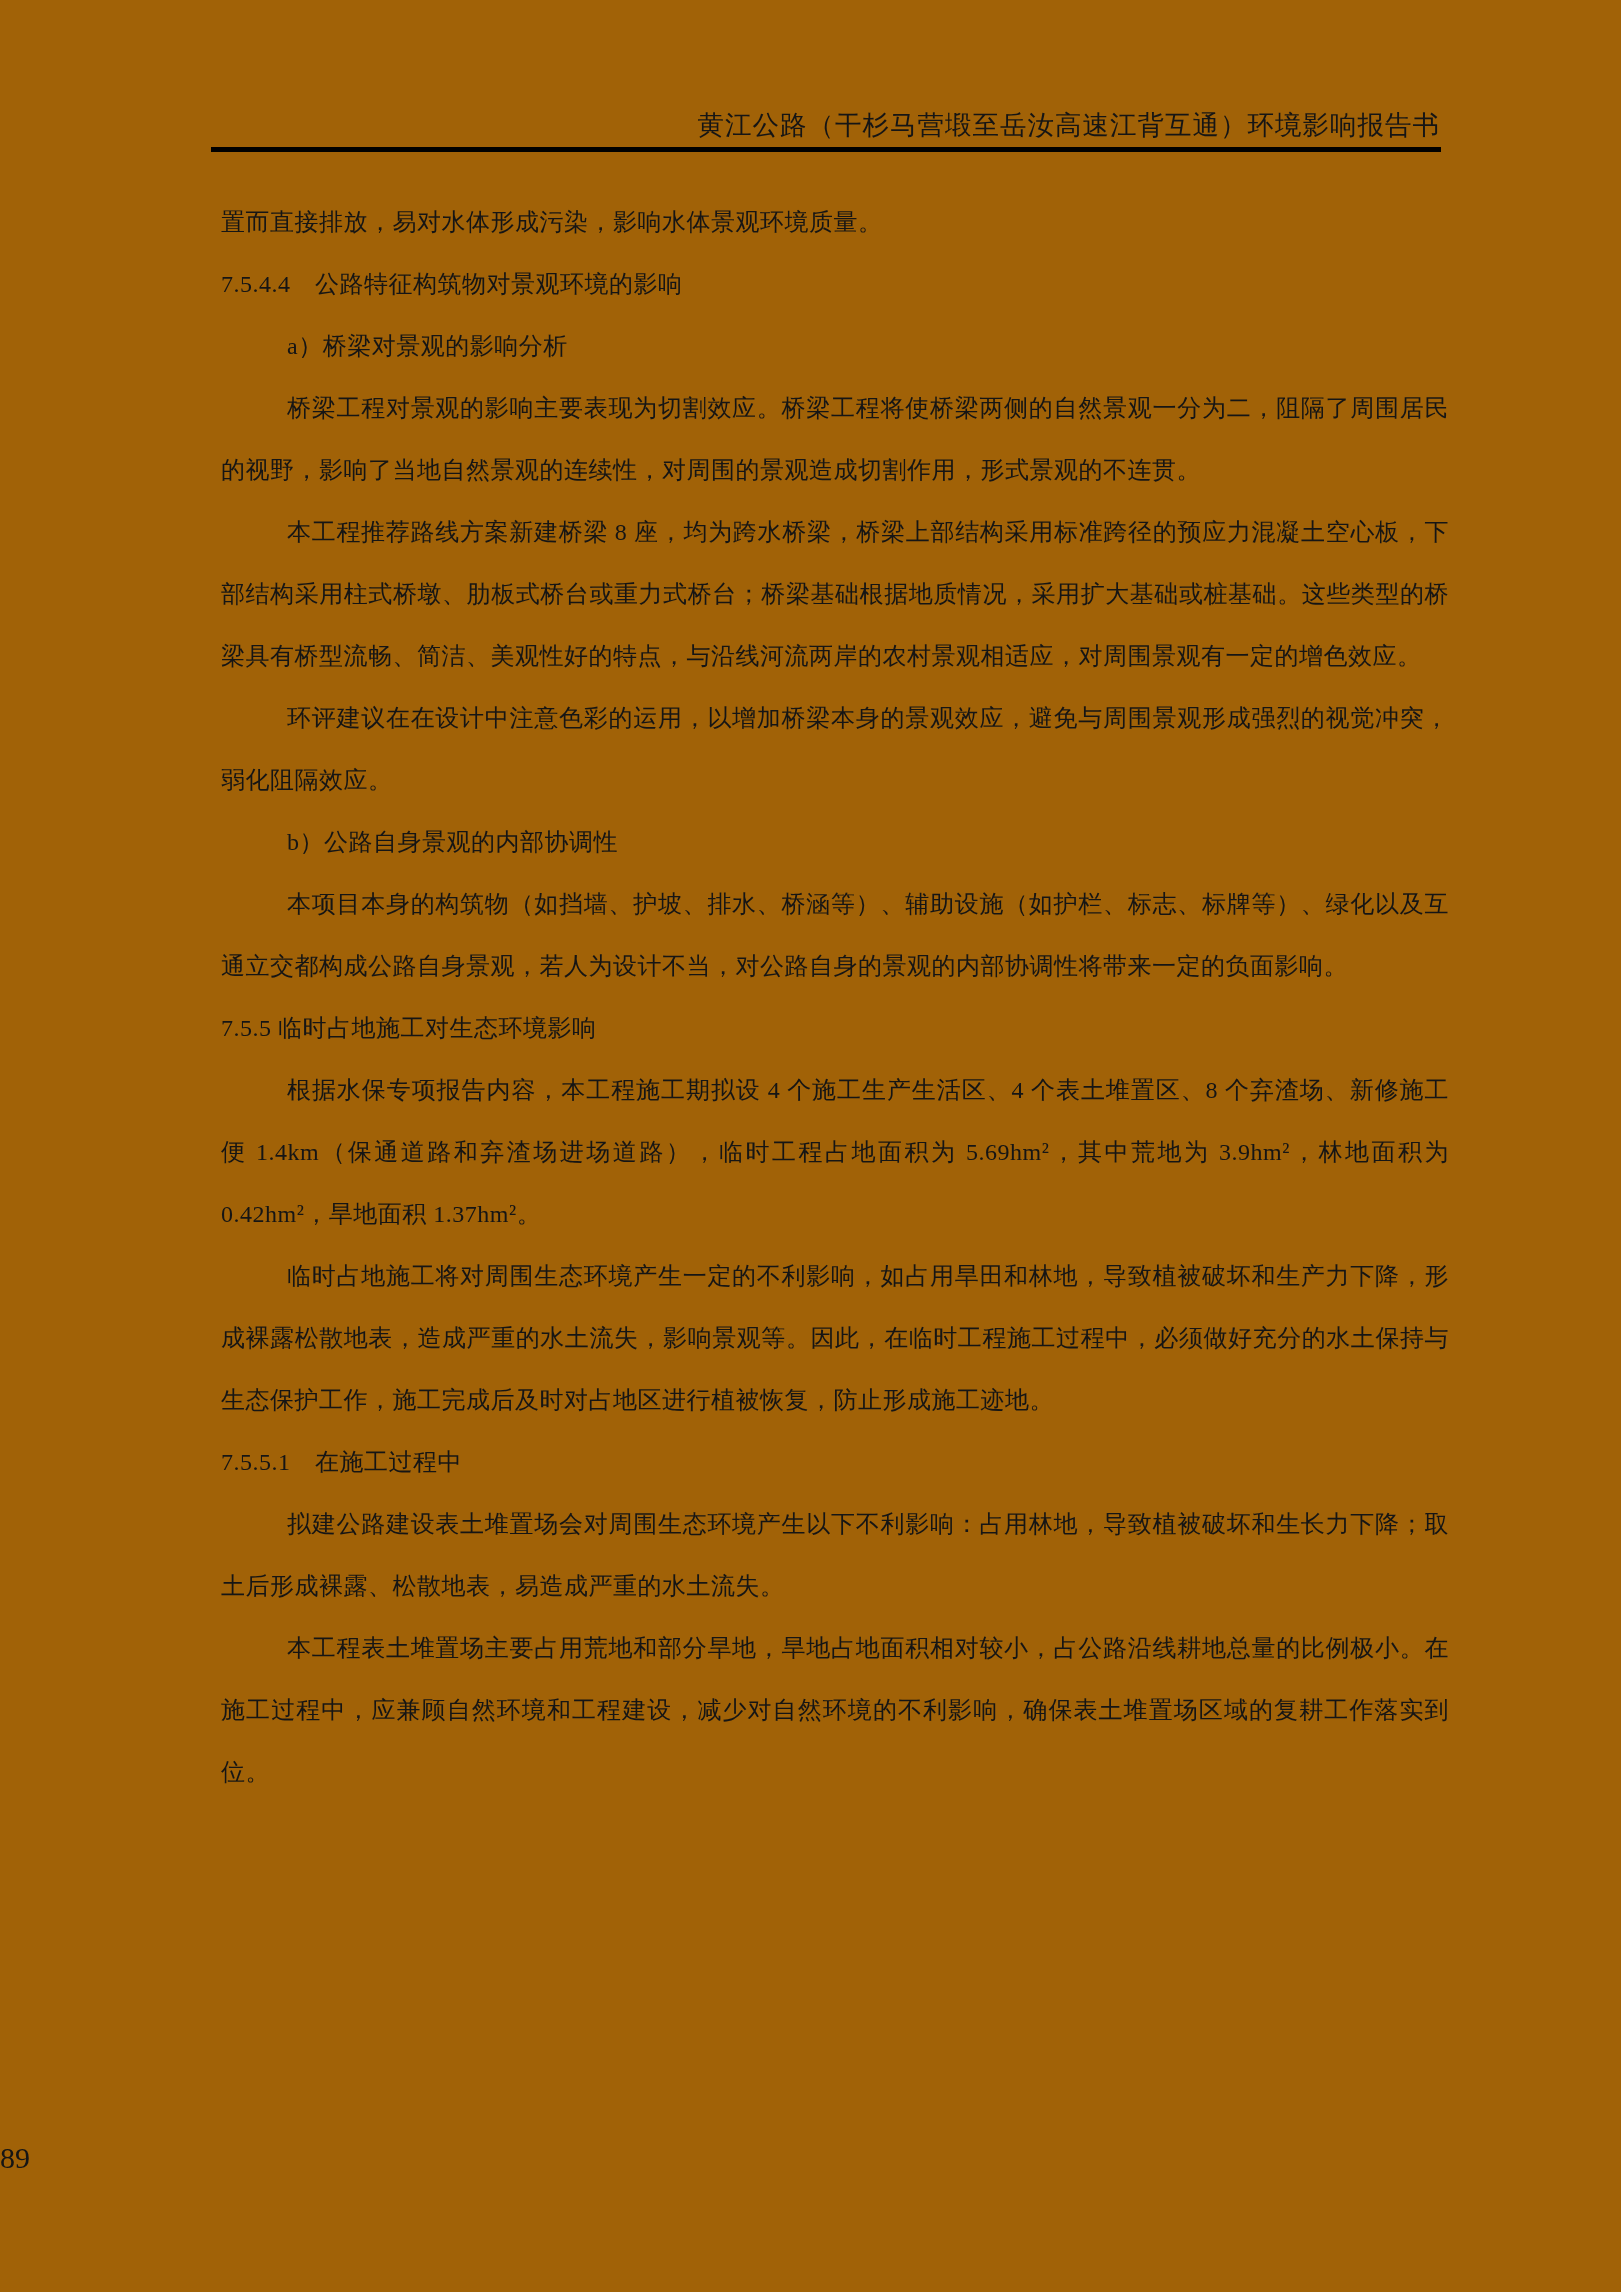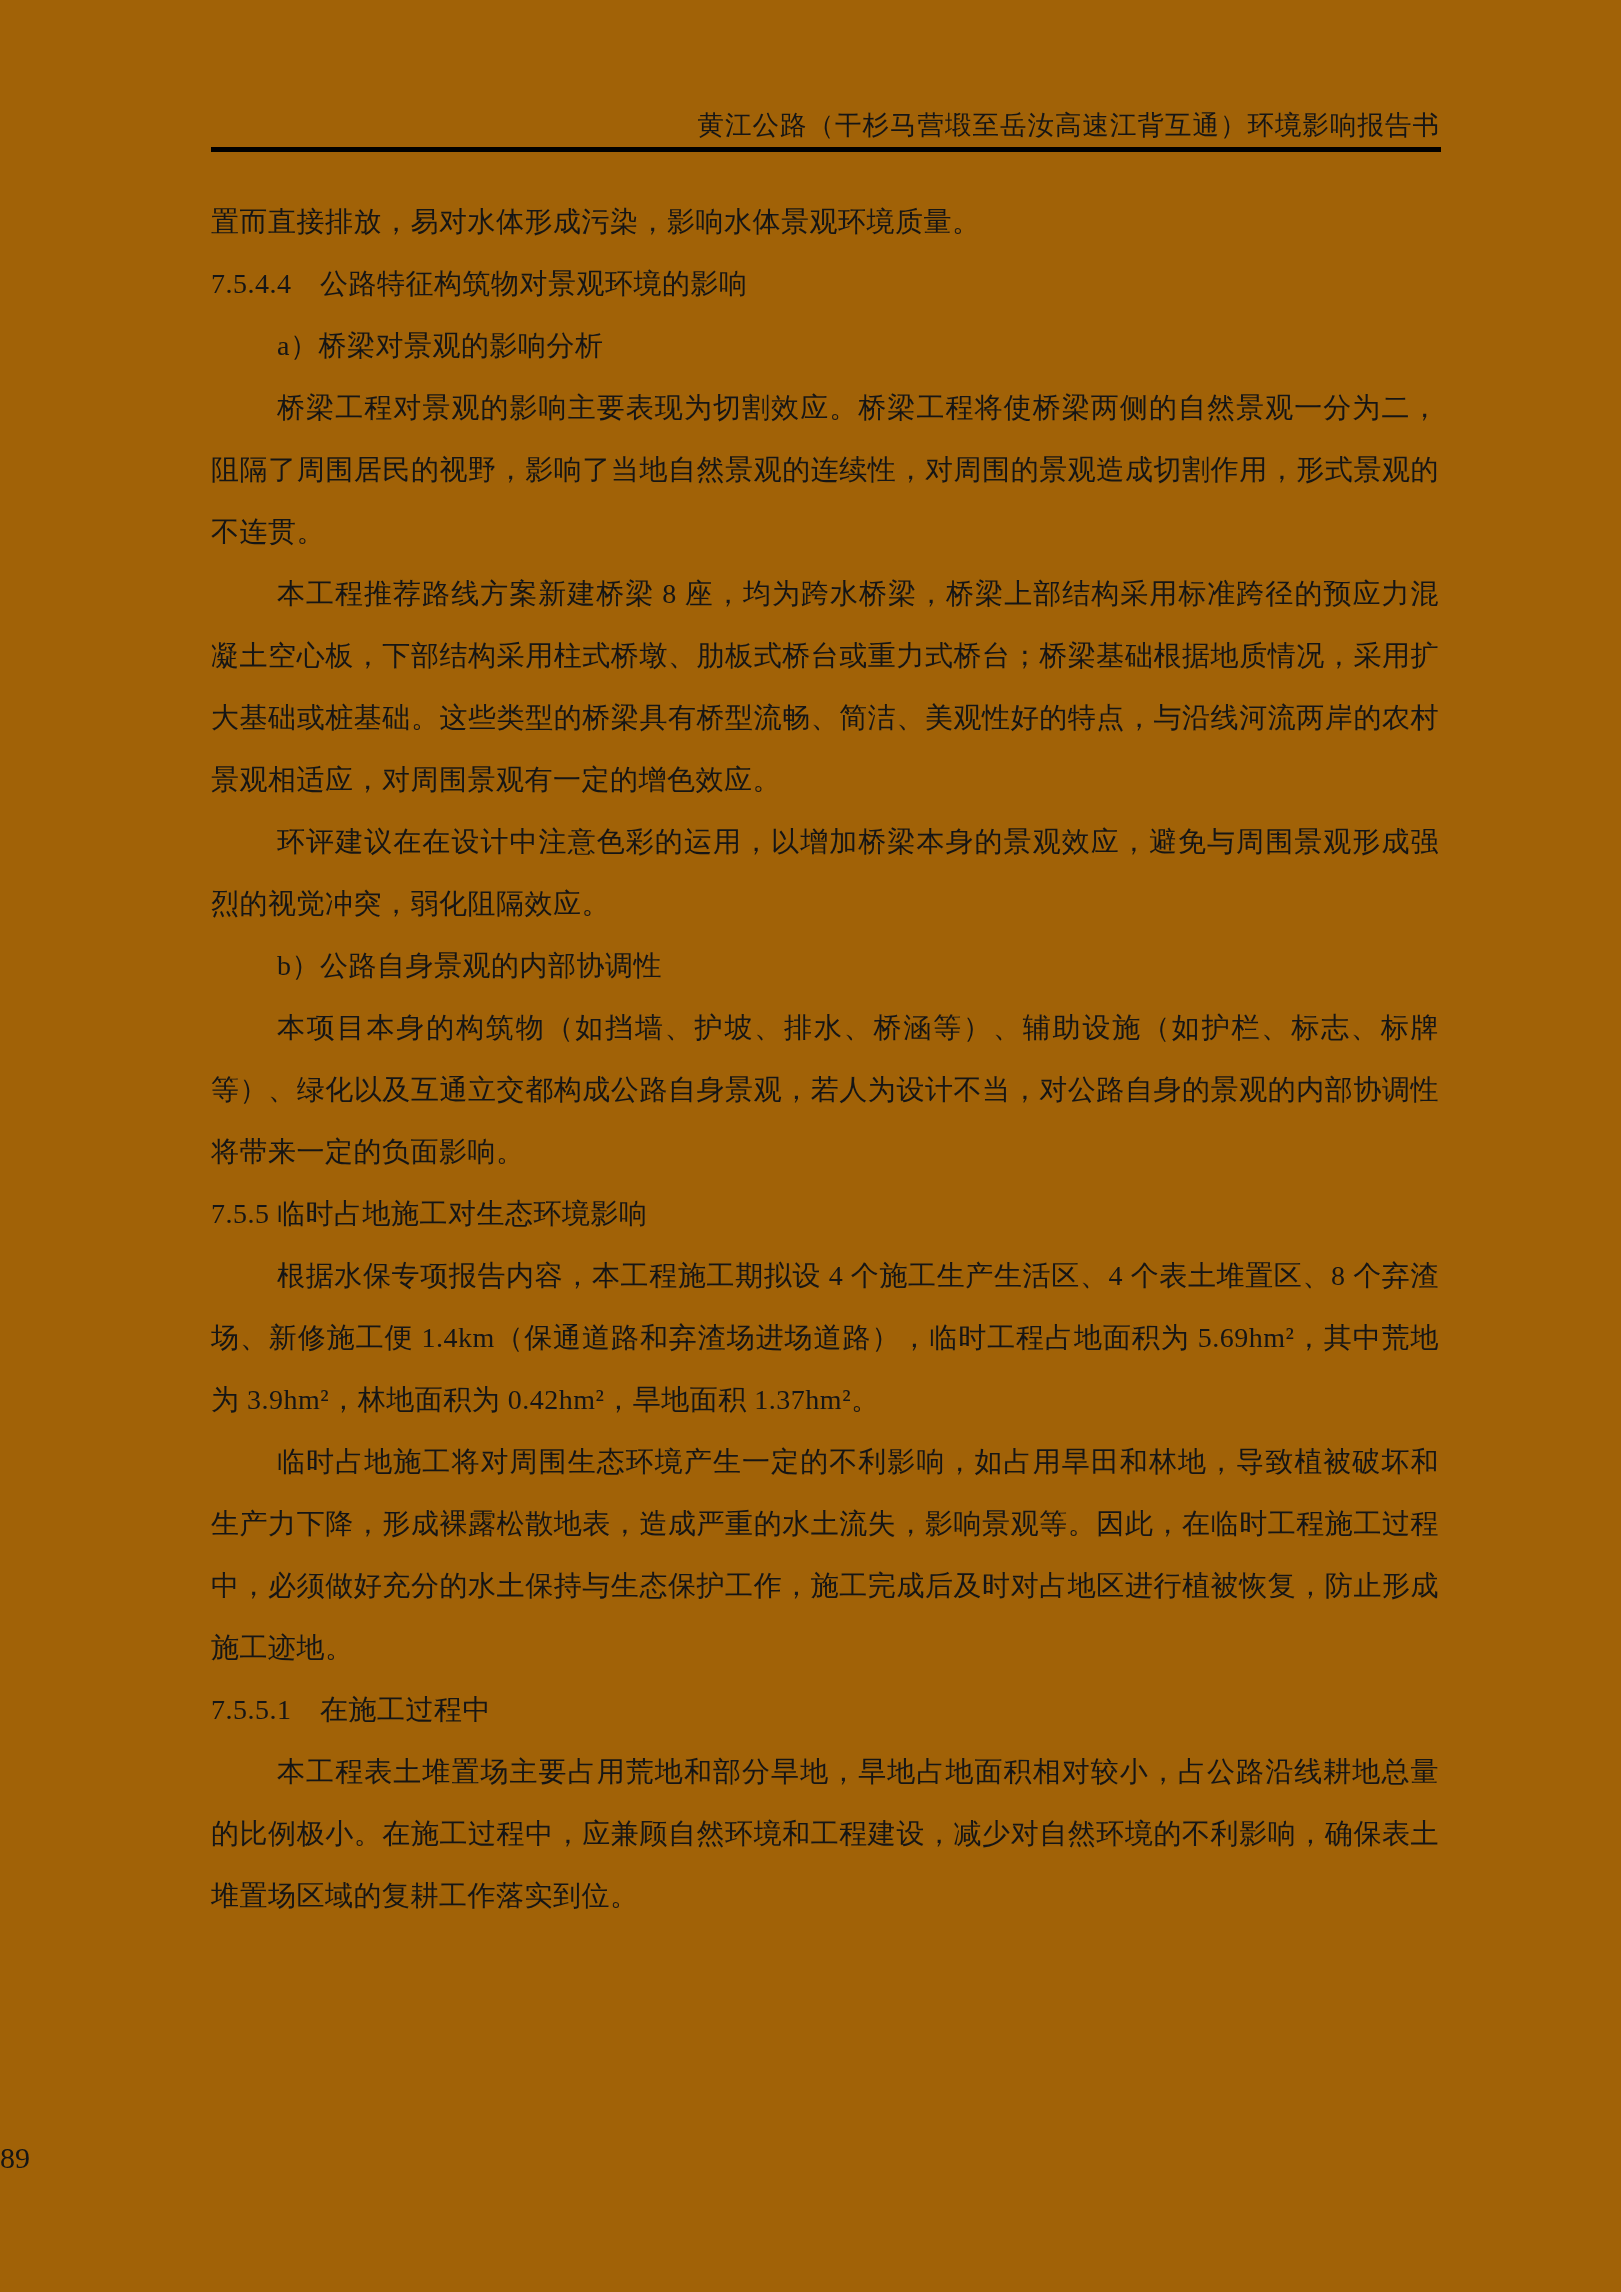--- a/index.html
+++ b/index.html
@@ -33,23 +33,23 @@
     top: 147px;
     left: 211px;
     width: 1230px;
     height: 4.9px;
     background: #000000;
   }
   
   .content {
     position: absolute;
     top: 191px;
-    left: 211px;
+    left: 221px;
     width: 1228px;
-    font-size: 28px;
+    font-size: 24px;
     line-height: 62px;
     letter-spacing: 0.5px;
   }
   .content p {
     margin: 0;
     padding: 0;
     text-align: justify;
     white-space: pre-wrap;
   }
   .content p.heading {
@@ -85,19 +85,20 @@
     <p class="para indent">a）桥梁对景观的影响分析</p>
     <p class="para indent">桥梁工程对景观的影响主要表现为切割效应。桥梁工程将使桥梁两侧的自然景观一分为二，阻隔了周围居民的视野，影响了当地自然景观的连续性，对周围的景观造成切割作用，形式景观的不连贯。</p>
     <p class="para indent">本工程推荐路线方案新建桥梁 8 座，均为跨水桥梁，桥梁上部结构采用标准跨径的预应力混凝土空心板，下部结构采用柱式桥墩、肋板式桥台或重力式桥台；桥梁基础根据地质情况，采用扩大基础或桩基础。这些类型的桥梁具有桥型流畅、简洁、美观性好的特点，与沿线河流两岸的农村景观相适应，对周围景观有一定的增色效应。</p>
     <p class="para indent">环评建议在在设计中注意色彩的运用，以增加桥梁本身的景观效应，避免与周围景观形成强烈的视觉冲突，弱化阻隔效应。</p>
     <p class="para indent">b）公路自身景观的内部协调性</p>
     <p class="para indent">本项目本身的构筑物（如挡墙、护坡、排水、桥涵等）、辅助设施（如护栏、标志、标牌等）、绿化以及互通立交都构成公路自身景观，若人为设计不当，对公路自身的景观的内部协调性将带来一定的负面影响。</p>
     <p class="heading">7.5.5 临时占地施工对生态环境影响</p>
     <p class="para indent">根据水保专项报告内容，本工程施工期拟设 4 个施工生产生活区、4 个表土堆置区、8 个弃渣场、新修施工便 1.4km（保通道路和弃渣场进场道路），临时工程占地面积为 5.69hm²，其中荒地为 3.9hm²，林地面积为 0.42hm²，旱地面积 1.37hm²。</p>
     <p class="para indent">临时占地施工将对周围生态环境产生一定的不利影响，如占用旱田和林地，导致植被破坏和生产力下降，形成裸露松散地表，造成严重的水土流失，影响景观等。因此，在临时工程施工过程中，必须做好充分的水土保持与生态保护工作，施工完成后及时对占地区进行植被恢复，防止形成施工迹地。</p>
     <p class="heading">7.5.5.1　在施工过程中</p>
+    <p class="para indent">拟建公路建设表土堆置场会对周围生态环境产生以下不利影响：占用林地，导致植被破坏和生长力下降；取土后形成裸露、松散地表，易造成严重的水土流失。</p>
     <p class="para indent">本工程表土堆置场主要占用荒地和部分旱地，旱地占地面积相对较小，占公路沿线耕地总量的比例极小。在施工过程中，应兼顾自然环境和工程建设，减少对自然环境的不利影响，确保表土堆置场区域的复耕工作落实到位。</p>
   </div>
 
   <div class="page-number">89</div>
 
 </div>
 
 
 </body></html>

